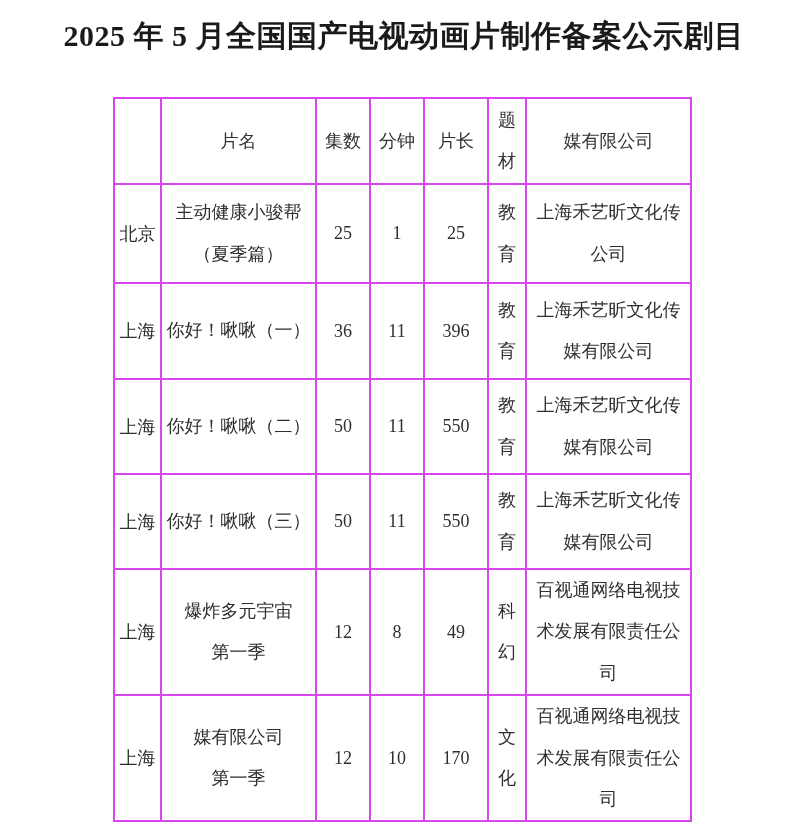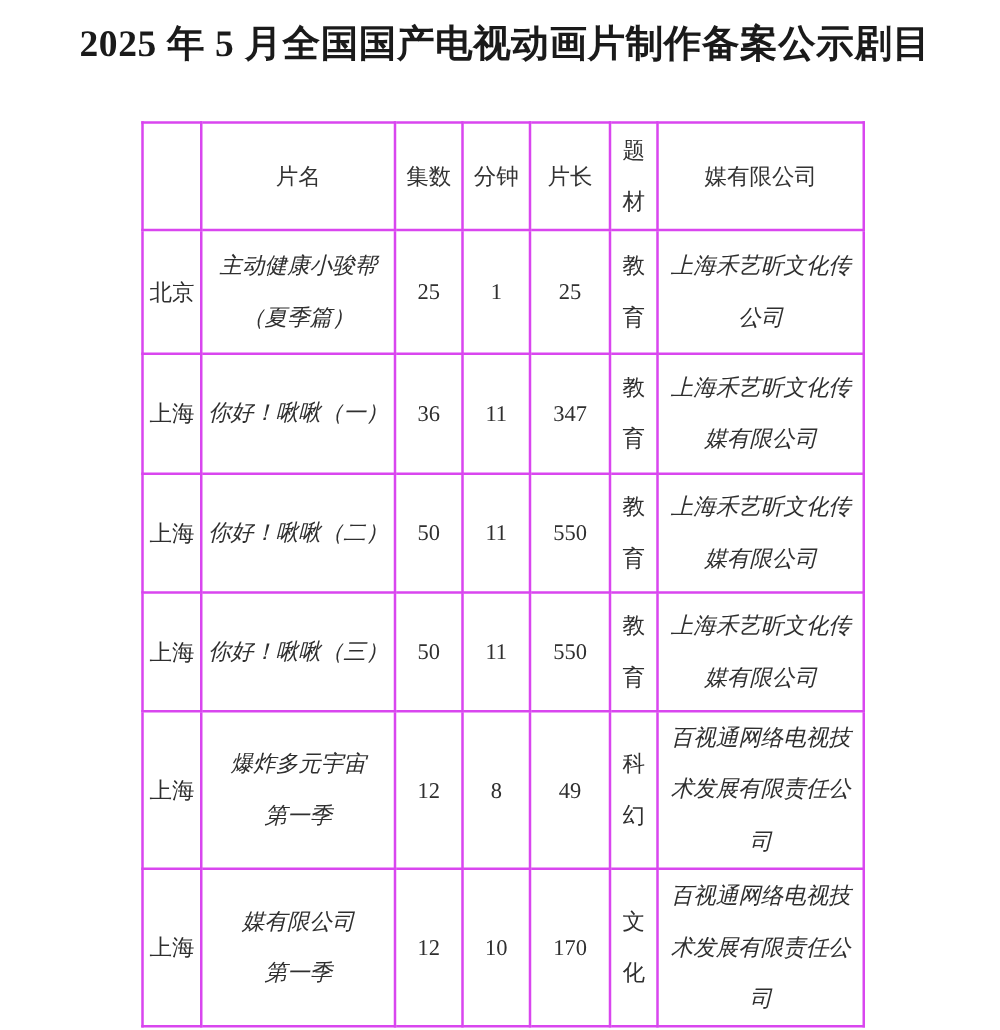--- a/index.html
+++ b/index.html
@@ -49,21 +49,20 @@
   tr.header-row td {
     font-family: "Liberation Sans", "DejaVu Sans", sans-serif;
     font-size: 18px;
     color: #333333;
   }
   td.cell-left {
     text-align: left;
     padding-left: 8px;
     padding-right: 5px;
     line-height: 2.3;
-    font-style: italic;
   }
   .vstack {
     display: inline-block;
     width: 1.25em;
     line-height: 2.3;
     word-break: break-all;
     text-align: center;
     vertical-align: middle;
   }
 </style>
@@ -114,21 +113,21 @@
       </tr>
 
       <tr style="height:96px">
         <td>上海</td>
         <td class="cell-left">
           <div>你好！啾啾（一）</div>
           <div></div>
         </td>
         <td>36</td>
         <td>11</td>
-        <td>347</td>
+        <td>396</td>
         <td><span class="vstack">教育</span></td>
         <td class="cell-left">
           <div>上海禾艺昕文化传</div>
           <div>媒有限公司</div>
           <div></div>
         </td>
       </tr>
 
       <tr style="height:95px">
         <td>上海</td>

